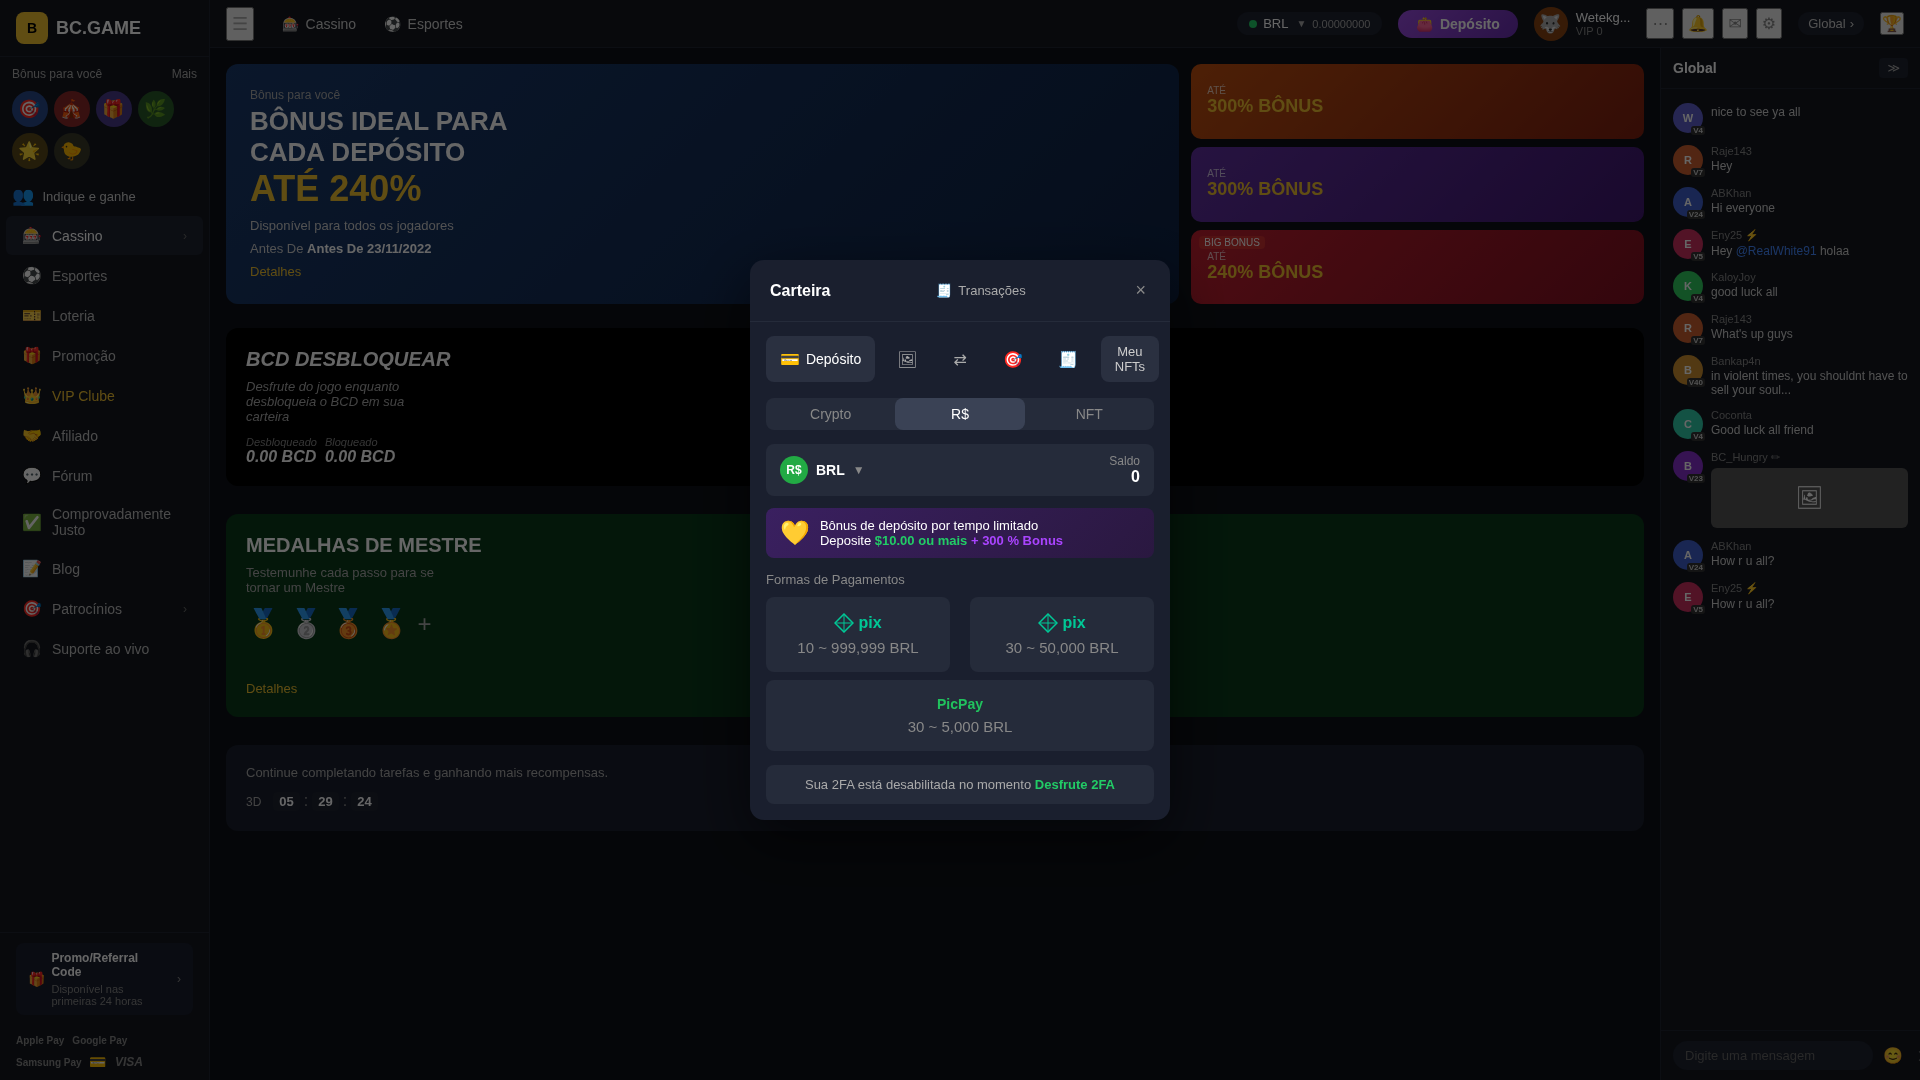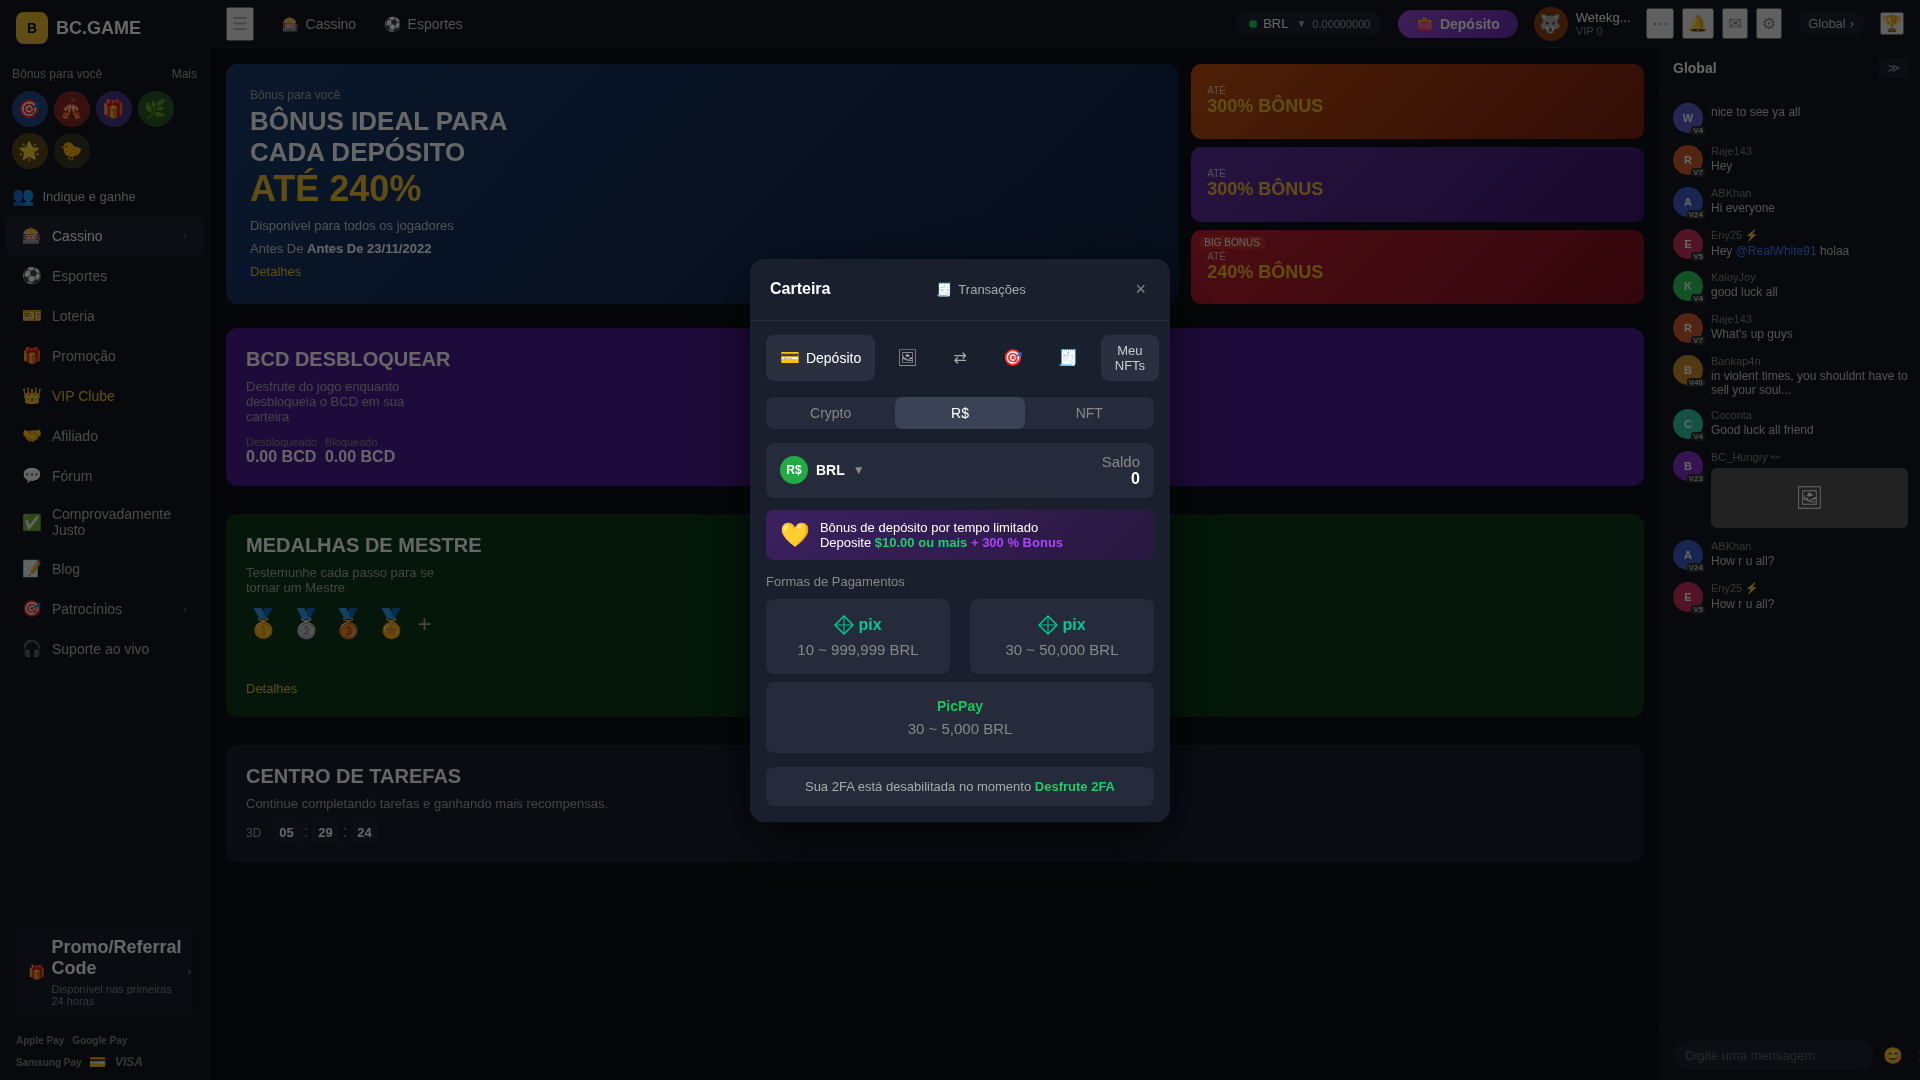--- a/index.html
+++ b/index.html
@@ -80,21 +80,21 @@
       border-top: 1px solid #1e2330;
     }
     .promo-code-box {
       background: #1a1f2e;
       border-radius: 8px;
       padding: 8px 12px;
       font-size: 12px;
       color: #aaa;
       cursor: pointer;
     }
-    .promo-code-title { color: #fff; font-size: 18px; font-weight: bold; }
+    .promo-code-title { color: #fff; font-size: 12px; font-weight: bold; }
     .promo-avail { font-size: 11px; color: #888; margin-top: 4px; }
     .sidebar-payments {
       padding: 10px 16px;
       display: flex; flex-wrap: wrap; gap: 8px; align-items: center;
     }
 
     
     .main-area {
       flex: 1;
       display: flex;
@@ -205,21 +205,21 @@
     .small-banner-label { font-size: 10px; color: rgba(255,255,255,0.7); }
     .small-banner-percent { font-size: 18px; font-weight: bold; color: #f0c030; }
 
     
     .content-section { padding: 8px 16px; }
     .section-card {
       border-radius: 12px;
       padding: 20px;
       margin-bottom: 12px;
     }
-    .section-card.purple-bg { background: #4c1d95; }
+    .section-card.purple-bg { background: #000000; font-style: italic; }
     .section-card.green-bg { background: #0a3a1a; }
     .section-title { font-size: 20px; font-weight: bold; color: #fff; margin-bottom: 8px; }
     .section-desc { font-size: 13px; color: #aaa; margin-bottom: 12px; }
     .bcd-row { display: flex; gap: 8px; margin-top: 8px; }
     .bcd-item label { font-size: 11px; color: #888; display: block; }
     .bcd-item span { font-size: 16px; color: #fff; font-weight: bold; }
     .details-link { color: #f0c030; font-size: 13px; cursor: pointer; margin-top: 8px; display: inline-block; }
     .countdown-row { display: flex; gap: 12px; margin-top: 8px; align-items: center; }
     .countdown-label { font-size: 12px; color: #aaa; }
     .countdown-timer { display: flex; gap: 4px; }
@@ -351,21 +351,21 @@
       background: #252b3a; border-radius: 8px; padding: 10px 14px; margin-bottom: 12px;
     }
     .currency-left { display: flex; align-items: center; gap: 8px; }
     .currency-icon {
       width: 28px; height: 28px; border-radius: 50%; background: #22aa44;
       display: flex; align-items: center; justify-content: center; font-size: 14px; font-weight: bold;
     }
     .currency-name { font-size: 14px; color: #fff; font-weight: bold; }
     .currency-dropdown { color: #888; font-size: 12px; cursor: pointer; }
     .currency-balance { text-align: right; }
-    .balance-label { font-size: 15px; color: #888; }
+    .balance-label { font-size: 12px; color: #888; }
     .balance-amount { font-size: 16px; color: #fff; font-weight: bold; }
     .modal-bonus-banner {
       background: linear-gradient(135deg, #3a2060, #2a1840);
       border-radius: 8px; padding: 10px 14px; margin-bottom: 14px;
       display: flex; align-items: center; gap: 10px;
     }
     .bonus-banner-icon { font-size: 24px; }
     .bonus-banner-text { font-size: 13px; color: #fff; }
     .bonus-banner-highlight { color: #22cc66; font-weight: bold; }
     .bonus-banner-more { color: #aa44ff; font-weight: bold; }
@@ -596,21 +596,20 @@
           <div style="display:flex;align-items:center;justify-content:center">
             <span>15 Medalhas</span>
             <a class="details-link">Mais</a>
           </div>
           <a class="details-link">Detalhes</a>
         </div>
       </div>
 
       <div class="content-section">
         <div style="background:#1a1f2e;border-radius:12px;padding:20px">
-          <div class="section-title">CENTRO DE TAREFAS</div>
           <div class="section-desc">Continue completando tarefas e ganhando mais recompensas.</div>
           <div class="countdown-row">
             <span class="countdown-label">3D</span>
             <div class="countdown-timer">
               <span class="countdown-unit">05</span>
               <span style="color:#888">:</span>
               <span class="countdown-unit">29</span>
               <span style="color:#888">:</span>
               <span class="countdown-unit">24</span>
             </div>

